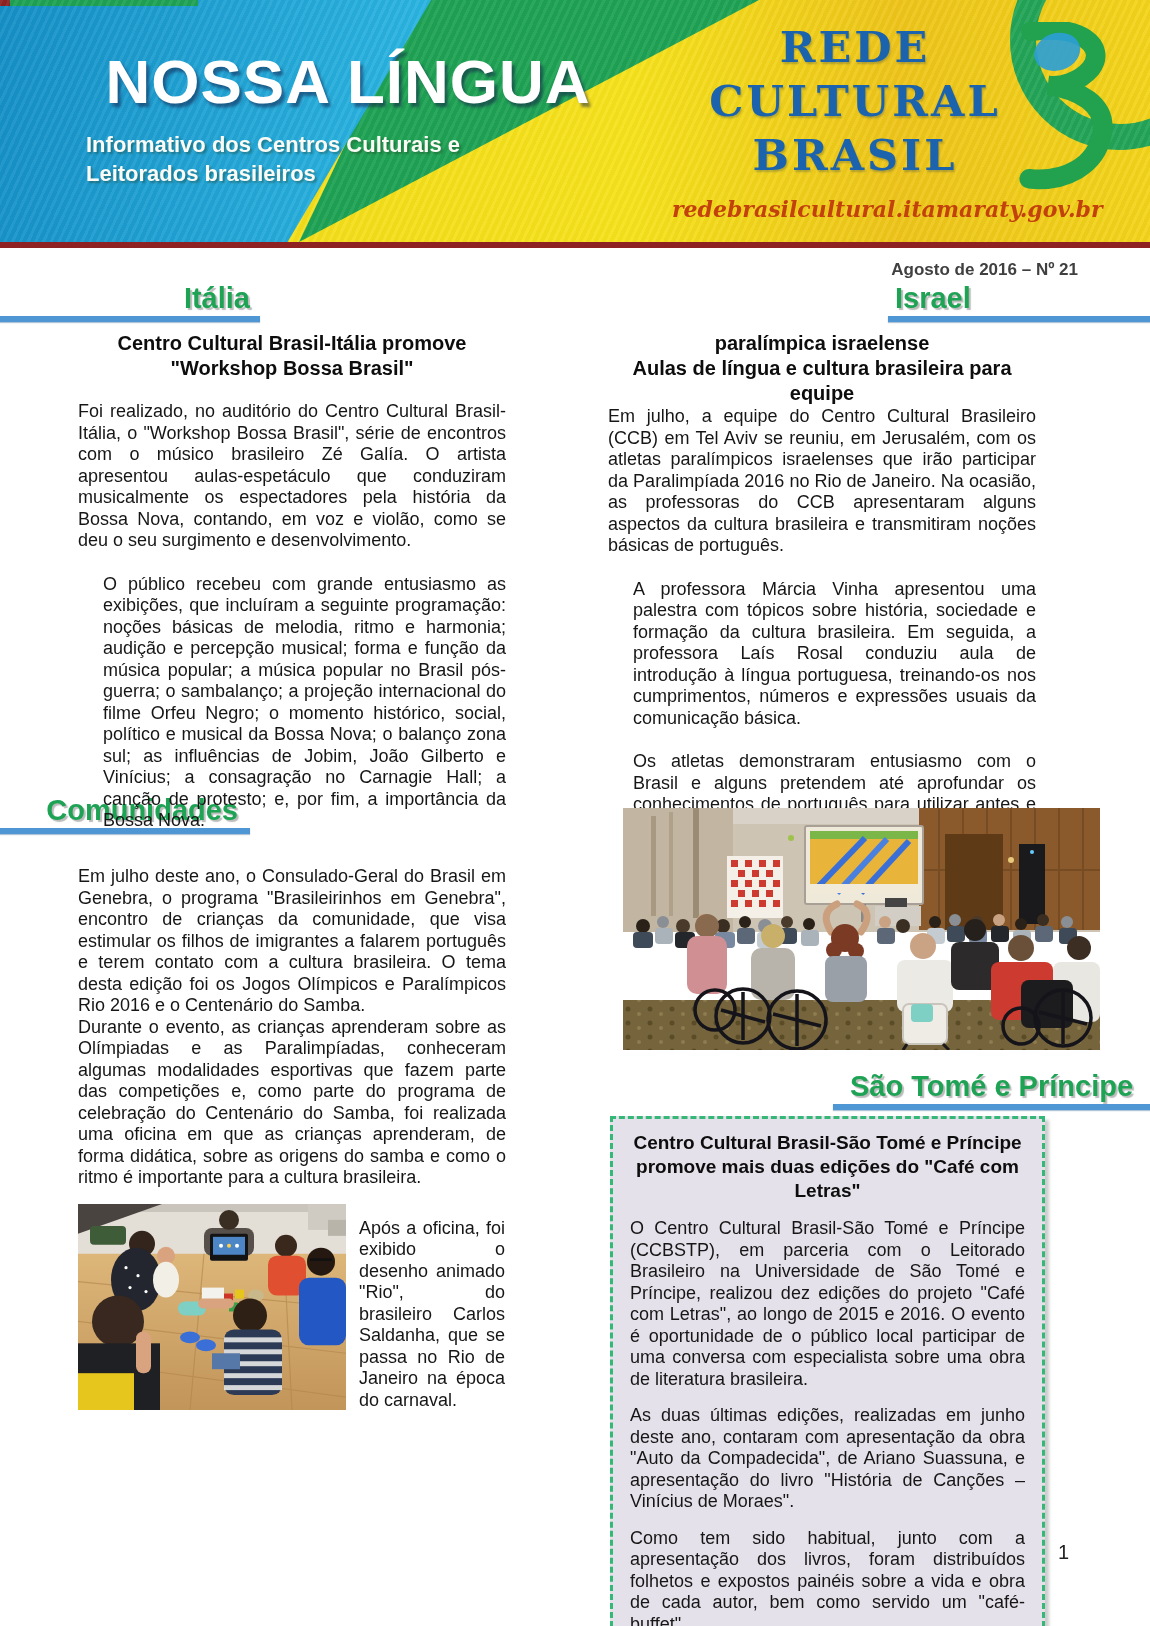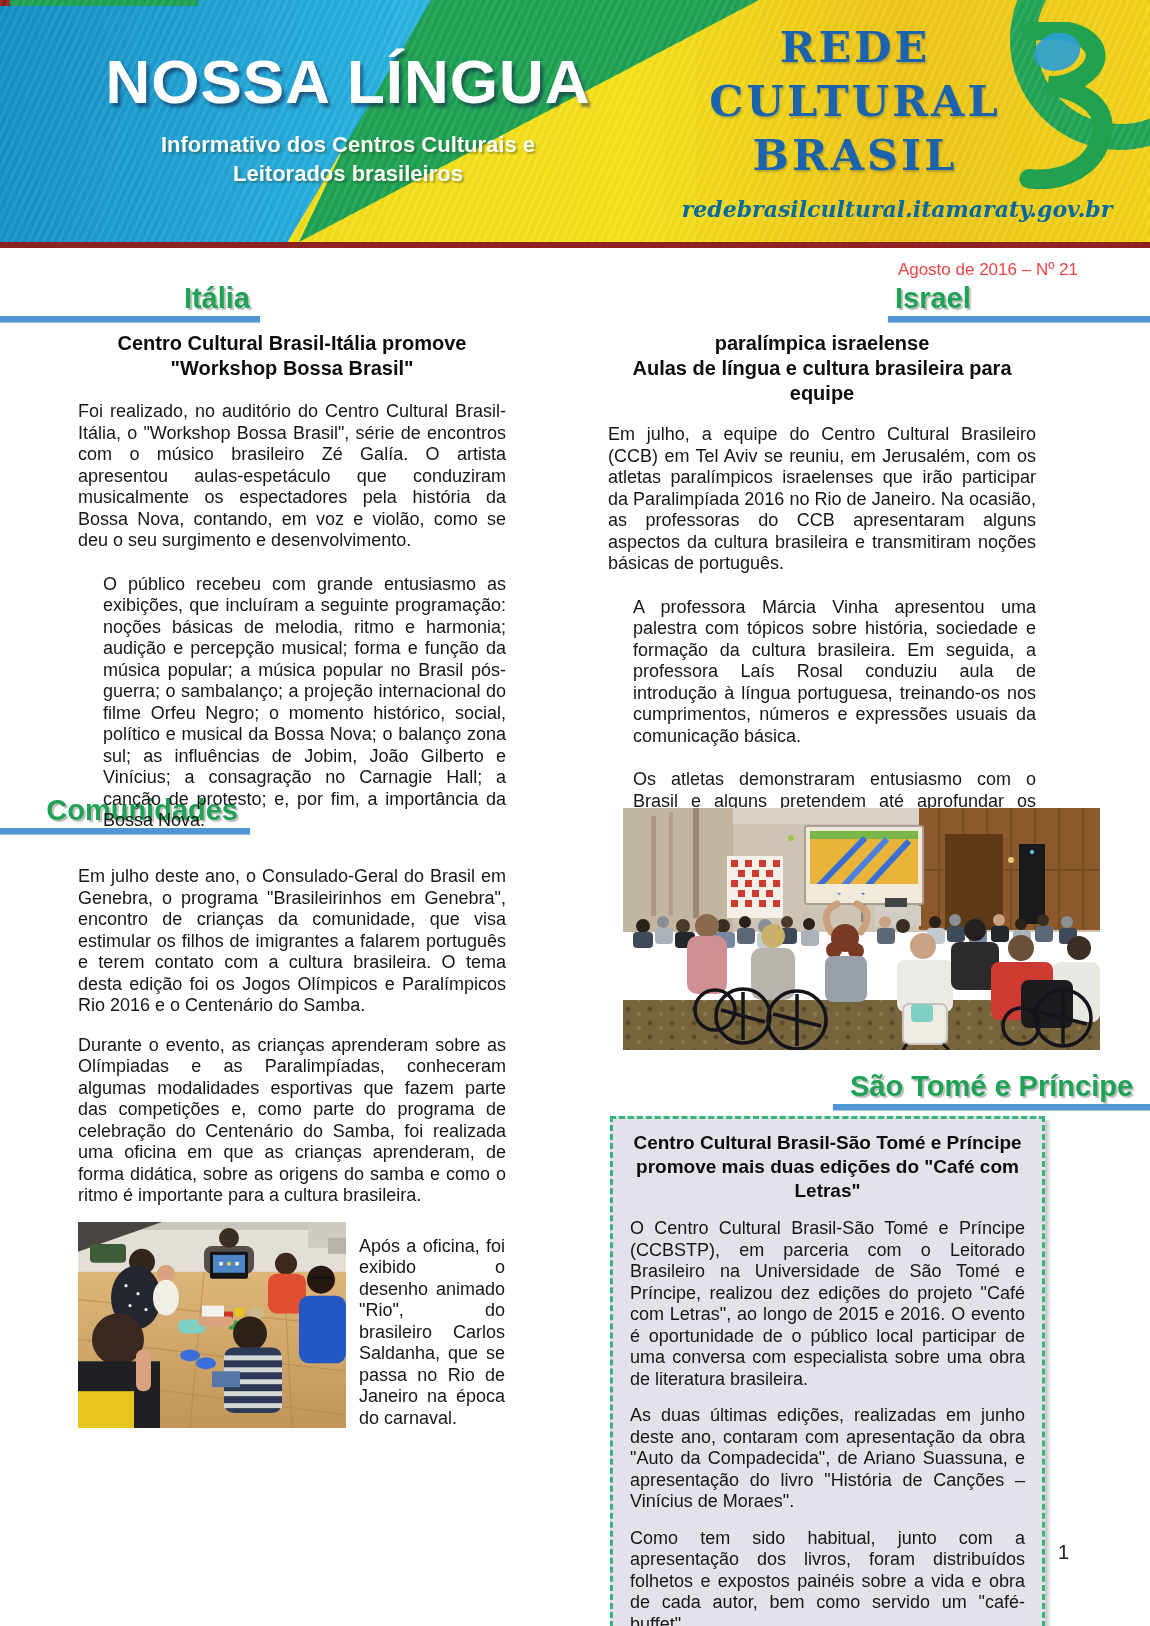--- a/index.html
+++ b/index.html
@@ -24,57 +24,57 @@
     clip-path:polygon(0 0, 37.5% 0, 25% 100%, 0 100%); }
   .bn-right-green { position:absolute; top:-70px; right:-80px; width:220px; height:220px;
     border:26px solid #23a457; border-radius:50%; background:transparent; }
   .bn-strip-green { position:absolute; top:0; left:10px; width:188px; height:6px; background:#1fa254; }
   .bn-corner-red { position:absolute; top:0; left:0; width:10px; height:6px; background:#8e2222; }
 
   .nossa-title { position:absolute; top:46px; left:86px; width:524px; z-index:6;
     text-align:center; font-size:62px; font-weight:bold; color:#ffffff;
     letter-spacing:1px; text-shadow:3px 4px 3px rgba(15,25,70,.5); }
   .nossa-sub { position:absolute; top:130px; left:86px; width:524px; z-index:6;
-    text-align:center; font-size:22px; line-height:29px; font-weight:bold;
+    font-size:22px; line-height:29px; font-weight:bold;
     color:#fbfbf6; text-shadow:2px 2px 2px rgba(30,60,30,.4); }
 
   .brand { position:absolute; top:20px; left:702px; width:306px; z-index:6;
     text-align:center; font-family:"DejaVu Serif", serif; font-weight:bold;
     color:#1c63ad; font-size:43px; line-height:54px; letter-spacing:3px;
     text-shadow:1px 2px 2px rgba(0,40,90,.25); }
   .brand div { white-space:nowrap; }
   .brand-url { position:absolute; top:196px; left:672px; width:450px; z-index:6;
-    text-align:center; font-family:"DejaVu Serif", serif; font-style:italic;
-    font-weight:bold; font-size:22px; color:#0369a1; }
+    font-family:"DejaVu Serif", serif; font-style:italic;
+    font-weight:bold; font-size:22px; color:#c2410c; }
   .swoosh { position:absolute; top:22px; left:1018px; z-index:6; }
 
   
   .issue-date { position:absolute; top:260px; left:0; width:1078px; text-align:right;
-    font-size:17px; font-weight:normal; color:#ef4444; }
+    font-size:17px; font-weight:bold; color:#404040; }
   .sec-heading { position:absolute; font-size:29px; font-weight:bold; color:#1ea355;
     text-shadow:2px 2px 1px rgba(105,105,105,.45); white-space:nowrap; }
   .sec-bar { position:absolute; height:6px; background:#4f96d4;
     box-shadow:0 1px 1px rgba(100,140,180,.5); }
   .article-title { font-size:20px; font-weight:bold; line-height:25px;
     text-align:center; color:#0d0d0d; }
   .body-p { font-size:18px; line-height:21.5px; text-align:justify; margin:0; }
 
   #h-italia      { top:282px; left:0;     width:250px; text-align:right; }
   #bar-italia    { top:316px; left:0;     width:260px; }
   #h-israel      { top:282px; left:895px; width:250px; text-align:left; }
   #bar-israel    { top:316px; left:888px; width:262px; }
   #h-comunidades { top:794px; left:0;     width:238px; text-align:right; }
   #bar-comunidades { top:828px; left:0;   width:250px; }
   #h-saotome     { top:1070px; left:833px; width:317px; text-align:center; }
   #bar-saotome   { top:1104px; left:833px; width:317px; }
 
   .col-left-1  { position:absolute; left:78px; top:331px; width:428px; }
   .col-left-2  { position:absolute; left:78px; top:846px; width:428px; }
   .col-right-1 { position:absolute; left:608px; top:331px; width:428px; }
-  .mt18 { margin-top:18px; } .mt20 { margin-top:20px; } .mt22 { margin-top:22px;margin-left:25px; }
+  .mt18 { } .mt20 { margin-top:20px; } .mt22 { margin-top:22px;margin-left:25px; }
 
   .photo-row { margin-top:15px; display:flex; align-items:flex-start; }
   .photo-children { width:268px; height:206px; flex:0 0 268px; display:block; }
   .side-text { margin-left:13px; padding-top:14px; width:146px; }
 
   .photo-israel { position:absolute; left:623px; top:808px; width:477px; height:242px; display:block; }
 
   .info-box { position:absolute; left:610px; top:1116px; width:435px;
     border:3px dashed #35b877; background:#e5e1ea; padding:12px 17px 16px;
     box-shadow:4px 4px 3px rgba(145,145,145,.45); }

